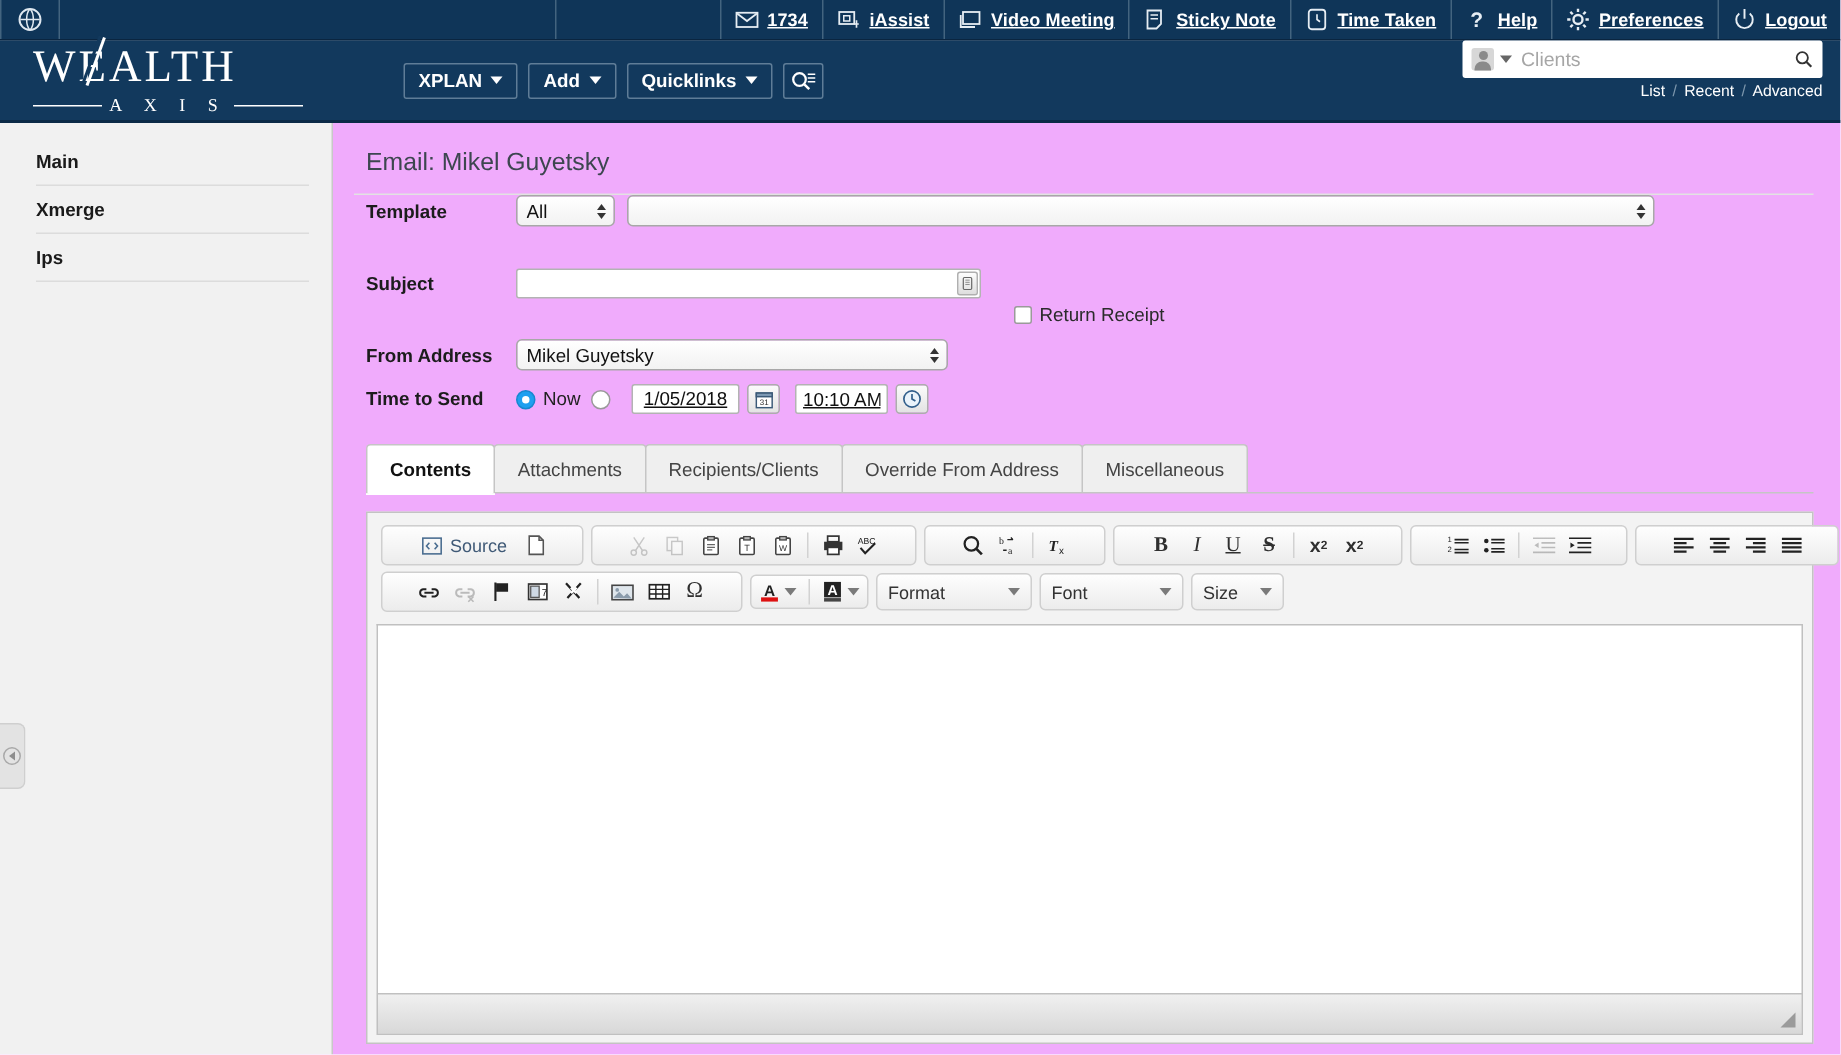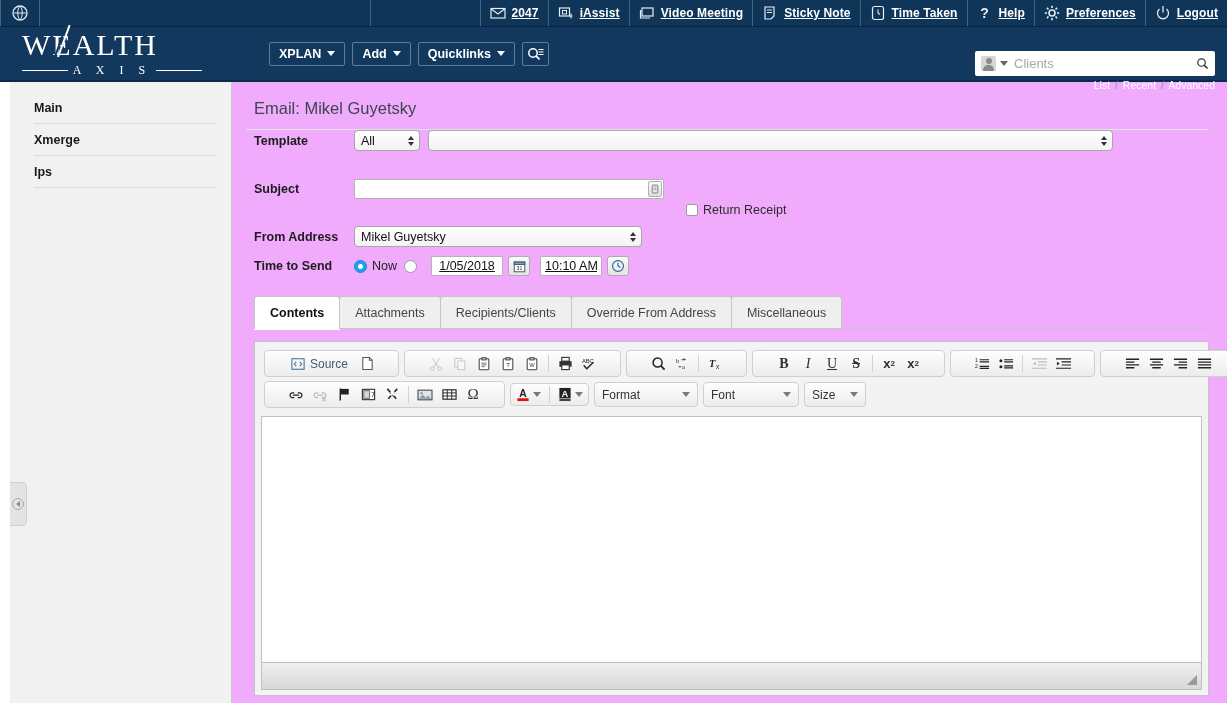--- a/index.html
+++ b/index.html
@@ -80,21 +80,21 @@
     border-right: 4px solid transparent;
     border-top: 5px solid #fff;
   }
   .navbtn-sq {
     border: 1px solid #5f7d97; border-radius: 2px;
     width: 27px; height: 24px;
     display: flex; align-items: center; justify-content: center;
     cursor: pointer;
   }
 
-  .searchwrap { position: absolute; right: 12px; top: 24px; width: 240px; }
+  .searchwrap { position: absolute; right: 12px; top: 0; width: 240px; }
   .searchbox {
     background: #fff; border-radius: 2px; height: 25px;
     display: flex; align-items: center; padding: 0 6px; gap: 4px;
   }
   .search-avatar {
     width: 15px; height: 15px; border-radius: 2px;
     background: #d7d7d7; position: relative; overflow: hidden; flex: none;
   }
   .search-avatar::before {
     content: ''; position: absolute; left: 4.5px; top: 1.5px;
@@ -125,21 +125,20 @@
   .search-links span.sep { color: #7d97ad; margin: 0 2px; }
 
   
   .body-row { display: flex; height: calc(703px - 27px - 55px); }
   .sidebar {
     width: 222px; flex: none;
     background: #f1f1f1;
     border-right: 1px solid #c8c8c8;
     padding-top: 10px;
     position: relative;
-    margin-left: 10px;
   }
   .side-item {
     margin: 0 15px 0 24px;
     padding: 9px 0 8px 0;
     border-bottom: 1px solid #dcdcdc;
     font-size: 12.5px; font-weight: bold; color: #1a1a1a;
     cursor: pointer;
   }
   .collapse-handle {
     position: absolute; left: 0; top: 400px;
@@ -349,21 +348,21 @@
   <div class="topbar-spacer"></div>
   <div class="topbar-spacer2"></div>
 
   <div class="topbar-cell">
     <span class="ticon">
       <svg viewBox="0 0 16 16" width="16" height="16">
         <rect x="1" y="3.5" width="14" height="9.5" fill="none" stroke="#e6edf3" stroke-width="1.2"></rect>
         <path d="M1.4 4 L8 9 L14.6 4" fill="none" stroke="#e6edf3" stroke-width="1.2"></path>
       </svg>
     </span>
-    <a class="topbar-link" href="#">2047</a>
+    <a class="topbar-link" href="#">1734</a>
   </div>
 
   <div class="topbar-cell">
     <span class="ticon">
       <svg viewBox="0 0 16 16" width="16" height="16">
         <rect x="1.5" y="3" width="10" height="8" fill="none" stroke="#e6edf3" stroke-width="1.2"></rect>
         <rect x="4.5" y="5.5" width="4" height="3.5" fill="none" stroke="#e6edf3" stroke-width="1"></rect>
         <path d="M11.5 11 L14.5 11 M13 8.5 L13 13.5" stroke="#e6edf3" stroke-width="1.1"></path>
       </svg>
     </span>

